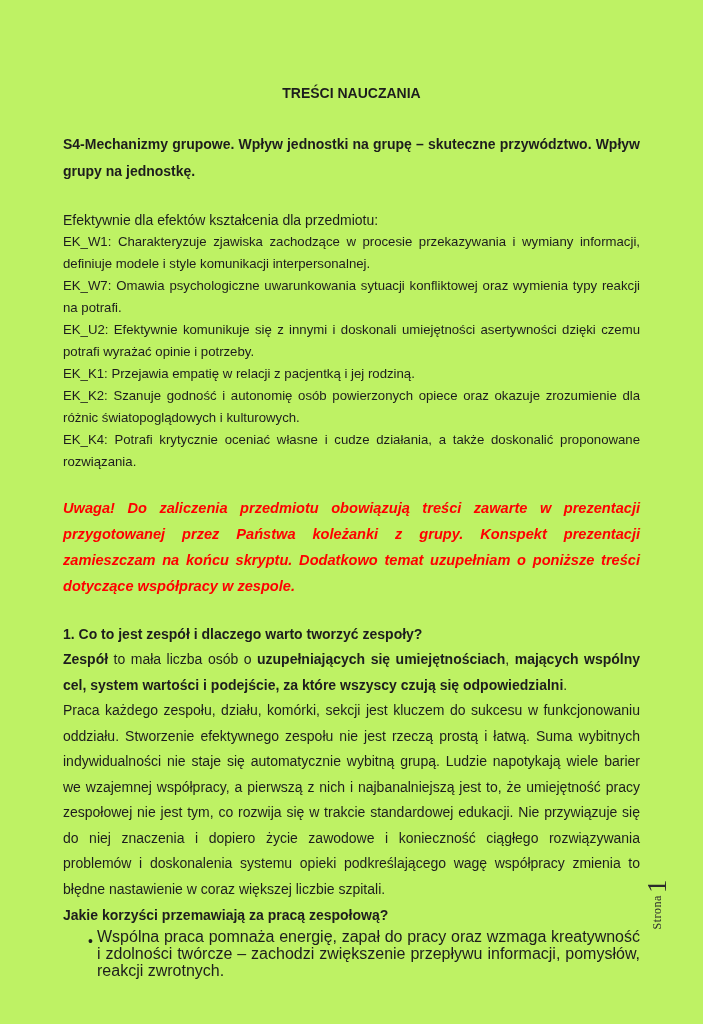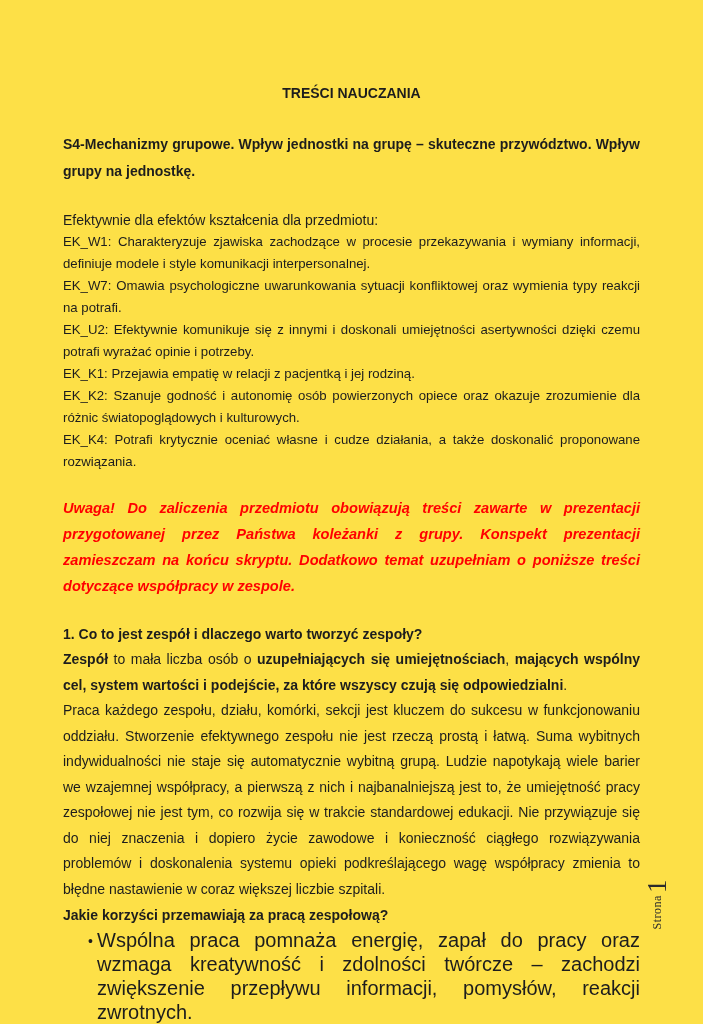--- a/index.html
+++ b/index.html
@@ -2,21 +2,21 @@
 <html lang="pl"><head>
 <meta charset="utf-8">
 <style>
   * { box-sizing: border-box; }
   html, body { margin: 0; padding: 0; background: #ffffff; }
   .page {
     position: relative;
     width: 703px;
     height: 1024px;
     margin: 0 auto;
-    background: #fde047;
+    background: #bef264;
     font-family: "Liberation Sans", sans-serif;
     color: #1d1d1d;
     padding: 84px 63px 0 63px;
     overflow: hidden;
   }
   .doc-title {
     margin: 0;
     font-size: 14px;
     font-weight: 700;
     text-align: center;
@@ -79,22 +79,22 @@
     align-items: flex-start;
   }
   .bullet-dot {
     flex: 0 0 34px;
     padding-left: 25px;
     font-size: 14px;
     line-height: 26px;
   }
   .li-text {
     flex: 1;
-    font-size: 20px;
-    line-height: 24px;
+    font-size: 16px;
+    line-height: 17px;
     text-align: justify;
   }
   .page-num {
     position: absolute;
     left: 626px;
     top: 858px;
     width: 64px;
     height: 92px;
     display: flex;
     align-items: center;

